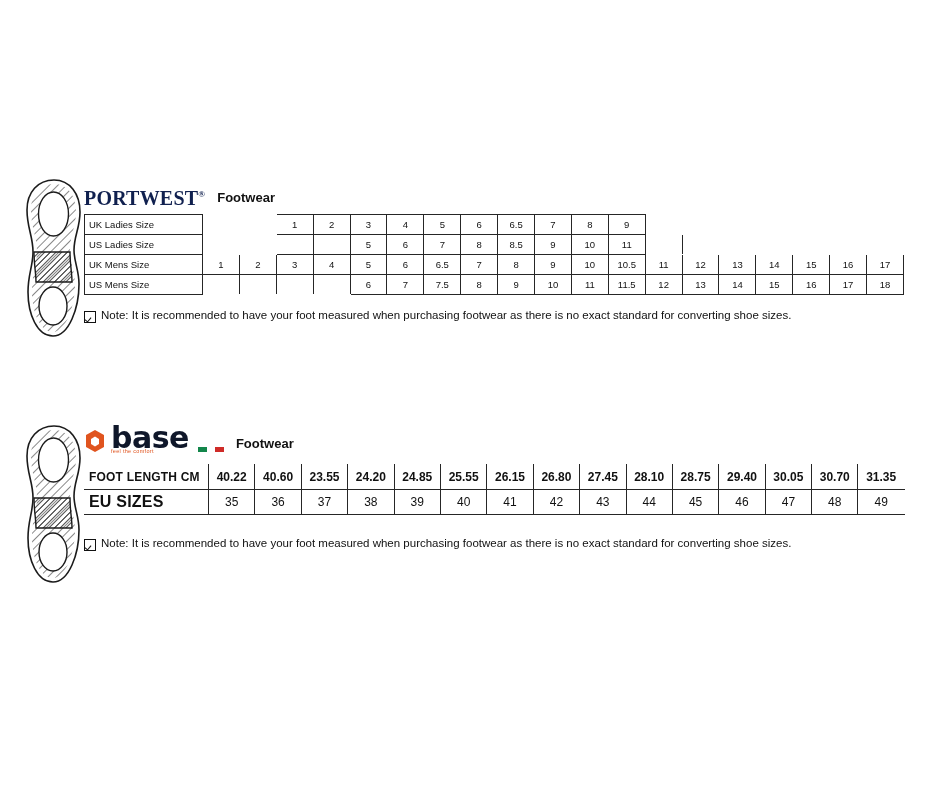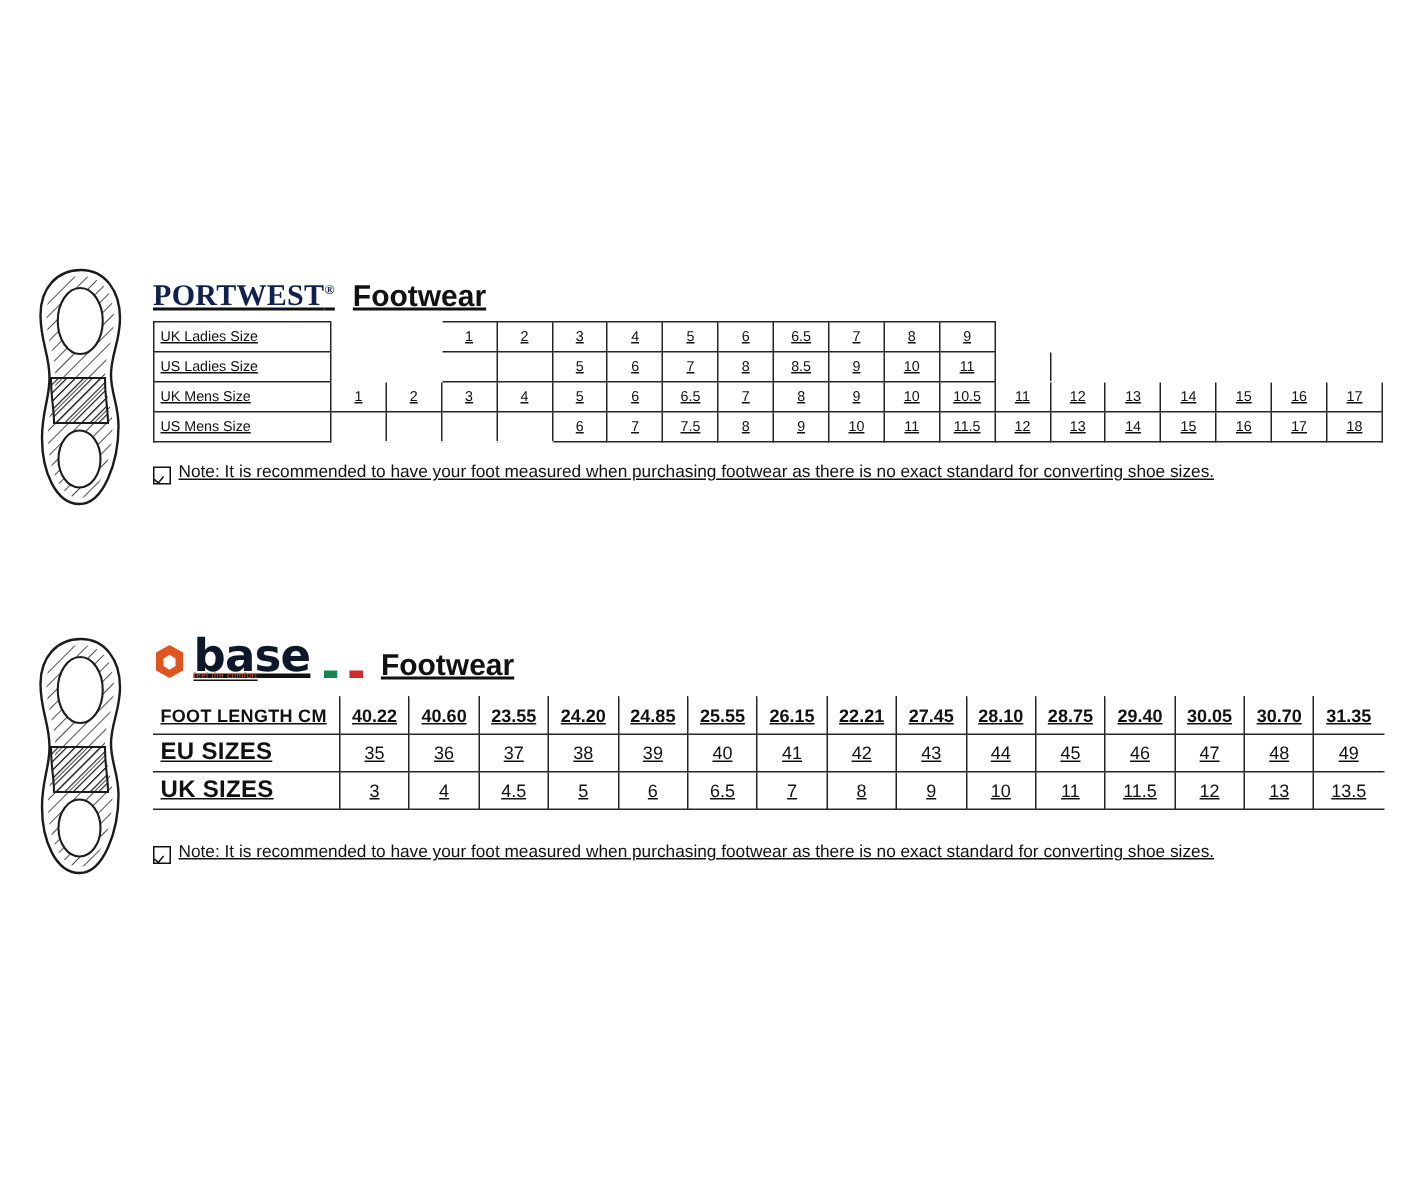--- a/index.html
+++ b/index.html
@@ -28,23 +28,22 @@
     position: absolute;
     left: 22px;
     top: 0;
     width: 64px;
     height: 160px;
   }
   .sole svg { display: block; }
 
   .content {
     position: absolute;
-    left: 102px;
+    left: 84px;
     width: 820px;
-    text-decoration: underline;
   }
 
   
   .brand-row {
     display: flex;
     align-items: flex-end;
     height: 30px;
   }
   .portwest-logo {
     font-family: "Liberation Serif", serif;
@@ -53,21 +52,21 @@
     letter-spacing: 0.2px;
     color: #10204f;
     line-height: 20px;
   }
   .portwest-logo .reg {
     font-size: 9px;
     vertical-align: super;
     font-weight: bold;
   }
   .brand-word {
-    font-size: 20px;
+    font-size: 13px;
     font-weight: bold;
     color: #111;
     margin-left: 12px;
     line-height: 20px;
   }
 
   
   .base-logo {
     display: flex;
     align-items: center;
@@ -381,21 +380,21 @@
       <tbody>
         <tr class="head">
           <td class="rowhead nb-top nb-left">FOOT LENGTH CM</td>
           <td class="nb-top">40.22</td>
           <td class="nb-top">40.60</td>
           <td class="nb-top">23.55</td>
           <td class="nb-top">24.20</td>
           <td class="nb-top">24.85</td>
           <td class="nb-top">25.55</td>
           <td class="nb-top">26.15</td>
-          <td class="nb-top">22.21</td>
+          <td class="nb-top">26.80</td>
           <td class="nb-top">27.45</td>
           <td class="nb-top">28.10</td>
           <td class="nb-top">28.75</td>
           <td class="nb-top">29.40</td>
           <td class="nb-top">30.05</td>
           <td class="nb-top">30.70</td>
           <td class="nb-top nb-right">31.35</td>
         </tr>
         <tr>
           <td class="rowhead nb-left">EU SIZES</td>
@@ -408,38 +407,20 @@
           <td>41</td>
           <td>42</td>
           <td>43</td>
           <td>44</td>
           <td>45</td>
           <td>46</td>
           <td>47</td>
           <td>48</td>
           <td class="nb-right">49</td>
         </tr>
-        <tr>
-          <td class="rowhead nb-left">UK SIZES</td>
-          <td>3</td>
-          <td>4</td>
-          <td>4.5</td>
-          <td>5</td>
-          <td>6</td>
-          <td>6.5</td>
-          <td>7</td>
-          <td>8</td>
-          <td>9</td>
-          <td>10</td>
-          <td>11</td>
-          <td>11.5</td>
-          <td>12</td>
-          <td>13</td>
-          <td class="nb-right">13.5</td>
-        </tr>
       </tbody>
     </table>
 
     <div class="note note-base">
       <span class="checkbox"></span>
       <span>Note: It is recommended to have your foot measured when purchasing footwear as there is no exact standard for converting shoe sizes.</span>
     </div>
   </div>
 </div>
 

